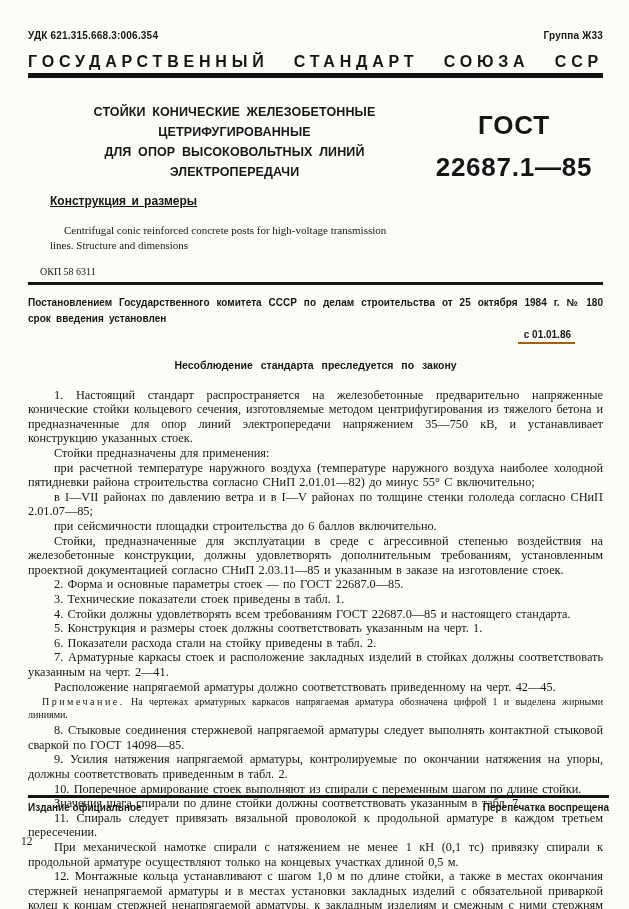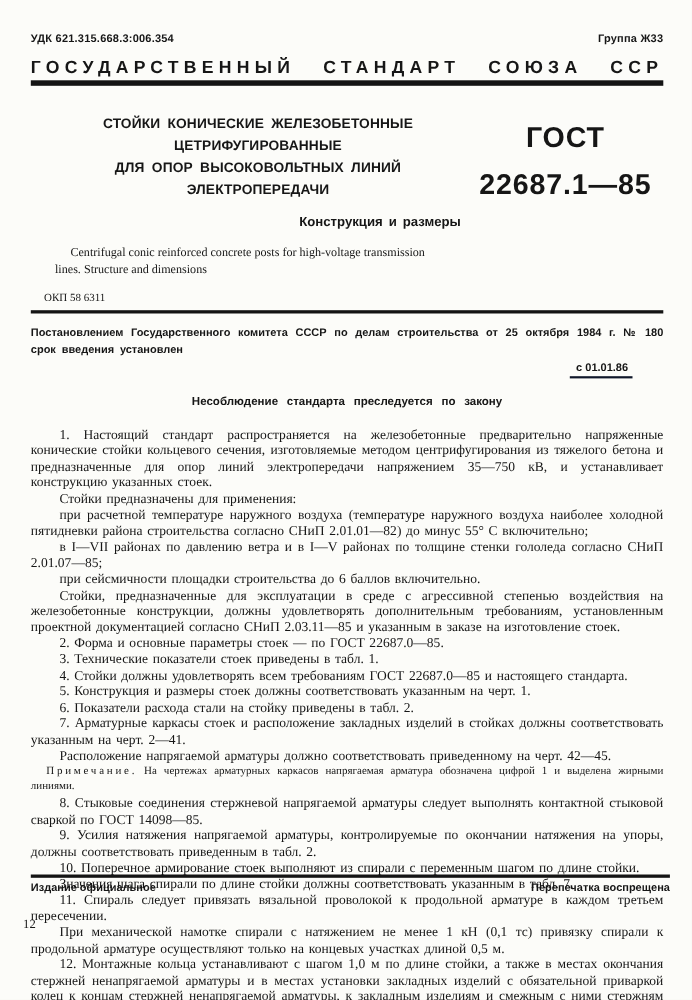--- a/index.html
+++ b/index.html
@@ -68,22 +68,23 @@
     line-height: 1.6;
     text-align: center;
     word-spacing: 3px;
     letter-spacing: 0.01em;
   }
   .doc-subtitle {
     margin-top: 12px;
     font-family: "Liberation Sans", sans-serif;
     font-weight: bold;
     font-size: 12px;
-    text-align: right;
+    text-align: left;
     word-spacing: 2px;
+    text-decoration: underline;
   }
   .doc-title-en {
     margin-top: 15px;
     font-size: 11px;
     line-height: 1.35;
     text-align: left;
     text-indent: 14px;
     padding-right: 14px;
   }
   .gost-box {
@@ -115,21 +116,21 @@
   .date-line {
     margin-top: 2px;
     text-align: right;
     font-family: "Liberation Sans", sans-serif;
     font-weight: bold;
     font-size: 10px;
     padding-right: 28px;
   }
   .date-line span {
     display: inline-block;
-    border-bottom: 2px solid #0f172a;
+    border-bottom: 2px solid #a16207;
     padding: 0 4px 2px 6px;
   }
   .law-line {
     margin-top: 15px;
     text-align: center;
     font-family: "Liberation Sans", sans-serif;
     font-weight: bold;
     font-size: 10.5px;
     word-spacing: 5px;
   }

